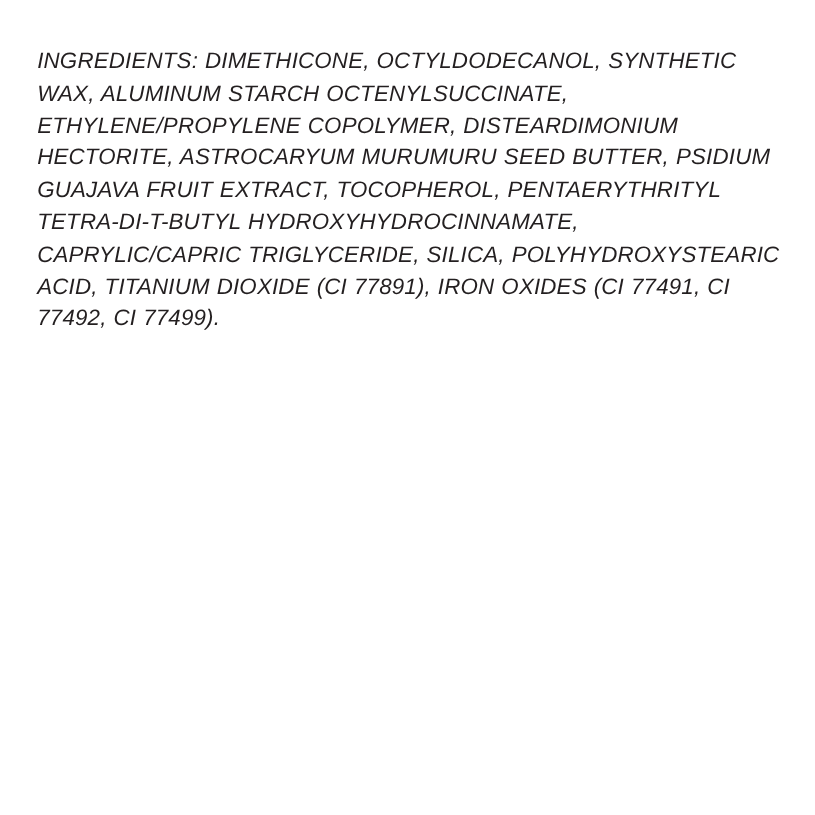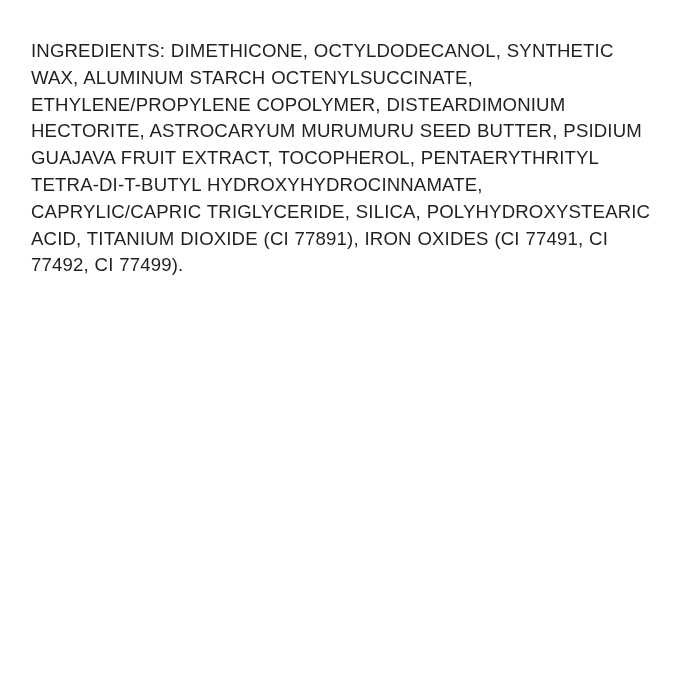--- a/index.html
+++ b/index.html
@@ -29,20 +29,21 @@
   .ingredients-text {
     margin: 0;
     color: #231f20;
     font-family: "Liberation Sans", sans-serif;
     font-size: 18.6px;
     line-height: 26.8px;
     letter-spacing: 0.15px;
     text-align: left;
     word-spacing: 0.5px;
     white-space: pre-wrap;
+    font-style: italic;
   }
 </style>
 </head>
 <body>
 
 <div class="page">
   <div class="ingredients-block">
     <p class="ingredients-text">INGREDIENTS: DIMETHICONE, OCTYLDODECANOL, SYNTHETIC WAX, ALUMINUM STARCH OCTENYLSUCCINATE, ETHYLENE/PROPYLENE COPOLYMER, DISTEARDIMONIUM HECTORITE, ASTROCARYUM MURUMURU SEED BUTTER, PSIDIUM GUAJAVA FRUIT EXTRACT, TOCOPHEROL, PENTAERYTHRITYL TETRA-DI-T-BUTYL HYDROXYHYDROCINNAMATE, CAPRYLIC/CAPRIC TRIGLYCERIDE, SILICA, POLYHYDROXYSTEARIC ACID, TITANIUM DIOXIDE (CI 77891), IRON OXIDES (CI 77491, CI 77492, CI 77499).</p>
   </div>
 </div>

